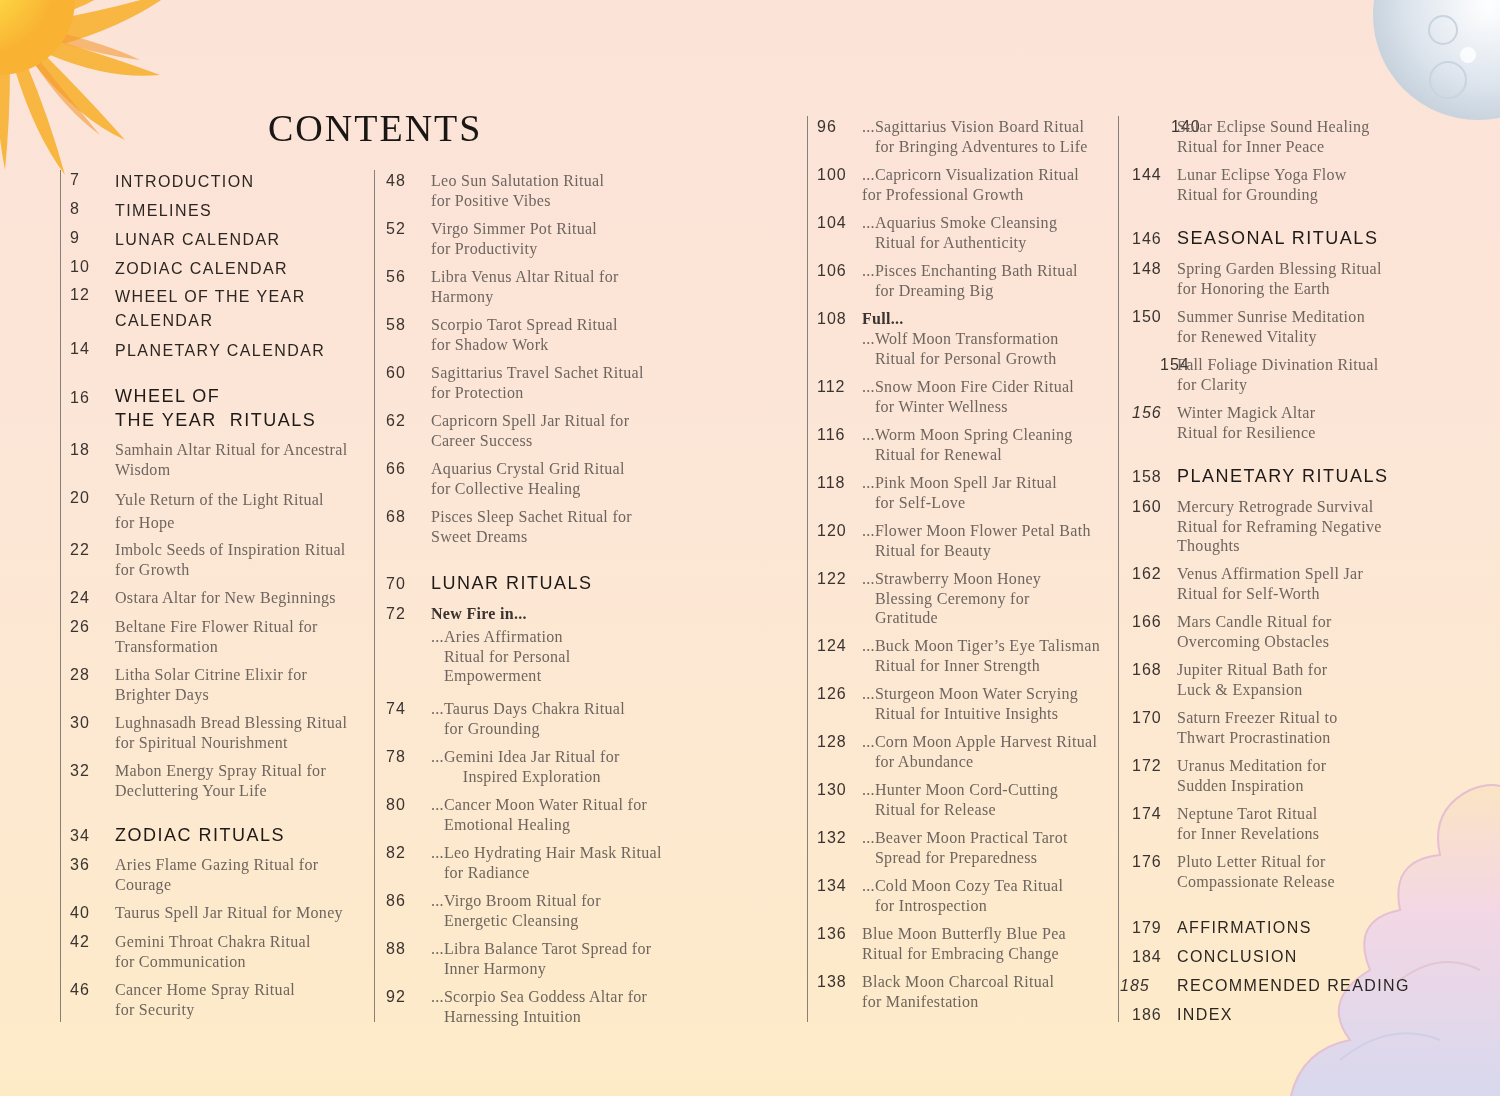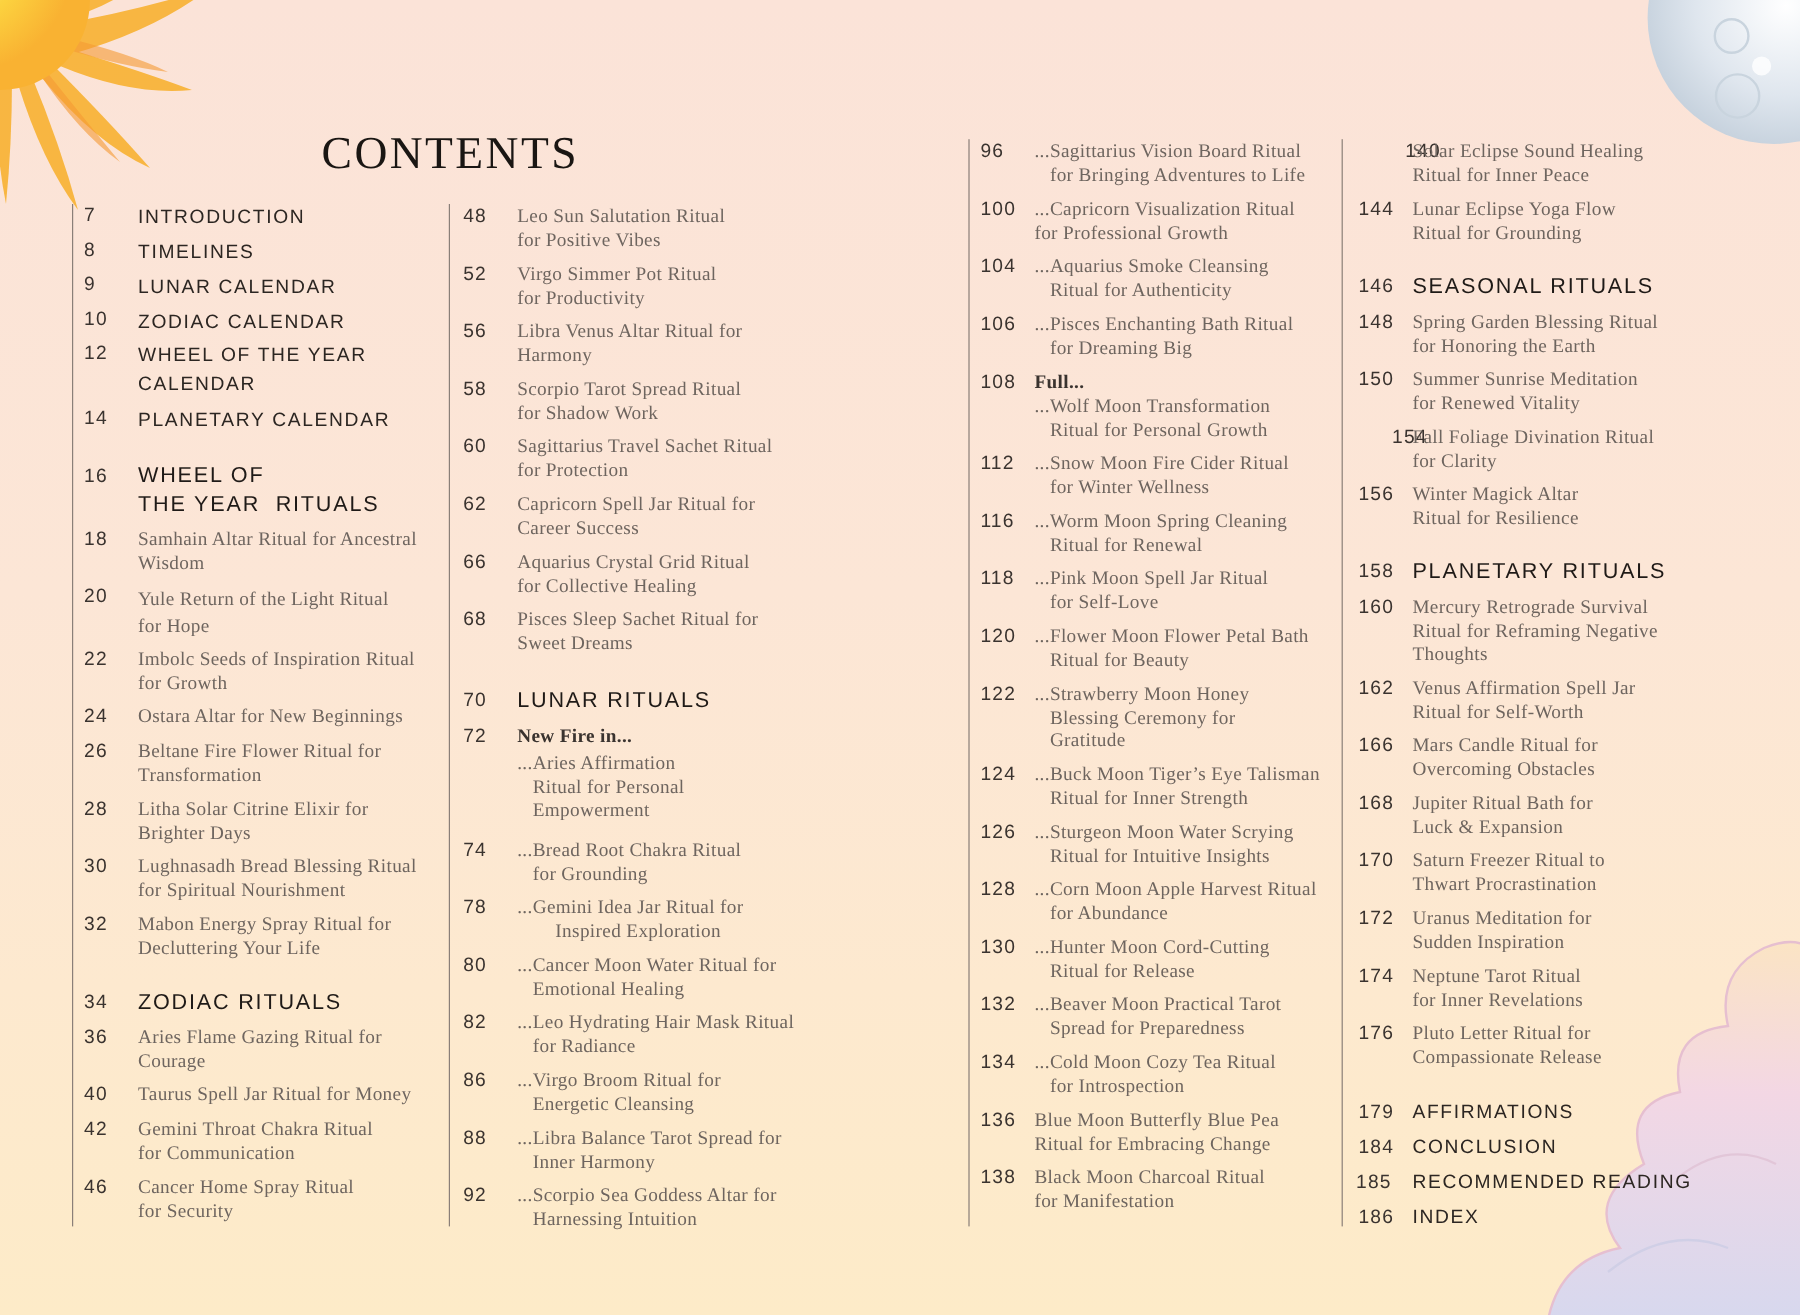--- a/index.html
+++ b/index.html
@@ -242,21 +242,21 @@
       <span class="txt bold" style="left:57px;">New Fire in...</span>
     </div>
   <div class="entry" style="top:459px;">
       <span class="num" style="left:12px;"></span>
       <span class="txt" style="left:57px;">...Aries Affirmation
    Ritual for Personal
    Empowerment</span>
     </div>
   <div class="entry" style="top:531px;">
       <span class="num" style="left:12px;">74</span>
-      <span class="txt" style="left:57px;">...Bread Root Chakra Ritual
+      <span class="txt" style="left:57px;">...Taurus Days Chakra Ritual
    for Grounding</span>
     </div>
   <div class="entry" style="top:579px;">
       <span class="num" style="left:12px;text-align:right;">78</span>
       <span class="txt" style="left:57px;text-align:center;">...Gemini Idea Jar Ritual for
    Inspired Exploration</span>
     </div>
   <div class="entry" style="top:627px;">
       <span class="num" style="left:12px;">80</span>
       <span class="txt" style="left:57px;">...Cancer Moon Water Ritual for
@@ -408,21 +408,21 @@
       <span class="num" style="left:14px;">150</span>
       <span class="txt" style="left:59px;">Summer Sunrise Meditation
 for Renewed Vitality</span>
     </div>
   <div class="entry" style="top:241px;">
       <span class="num" style="left:14px;margin-left:28px;">154</span>
       <span class="txt" style="left:59px;">Fall Foliage Divination Ritual
 for Clarity</span>
     </div>
   <div class="entry" style="top:289px;">
-      <span class="num" style="left:14px;">156</span>
+      <span class="num" style="left:14px;font-style:italic;">156</span>
       <span class="txt" style="left:59px;">Winter Magick Altar
 Ritual for Resilience</span>
     </div>
   <div class="entry" style="top:350px;">
       <span class="num" style="left:14px; top:3px;">158</span>
       <span class="txt bighead" style="left:59px;">PLANETARY RITUALS</span>
     </div>
   <div class="entry" style="top:383px;">
       <span class="num" style="left:14px;">160</span>
       <span class="txt" style="left:59px;">Mercury Retrograde Survival
@@ -466,20 +466,20 @@
     </div>
   <div class="entry" style="top:804px;">
       <span class="num" style="left:14px;">179</span>
       <span class="txt head" style="left:59px; line-height:20px;">AFFIRMATIONS</span>
     </div>
   <div class="entry" style="top:833px;">
       <span class="num" style="left:14px;">184</span>
       <span class="txt head" style="left:59px; line-height:20px;">CONCLUSION</span>
     </div>
   <div class="entry" style="top:862px;">
-      <span class="num" style="left:12px;">185</span>
+      <span class="num" style="left:2px;font-style:italic;">185</span>
       <span class="txt head" style="left:59px; line-height:20px;">RECOMMENDED READING</span>
     </div>
   <div class="entry" style="top:891px;">
       <span class="num" style="left:14px;">186</span>
       <span class="txt head" style="left:59px; line-height:20px;">INDEX</span>
     </div>
 </div>
 
 </body></html>

